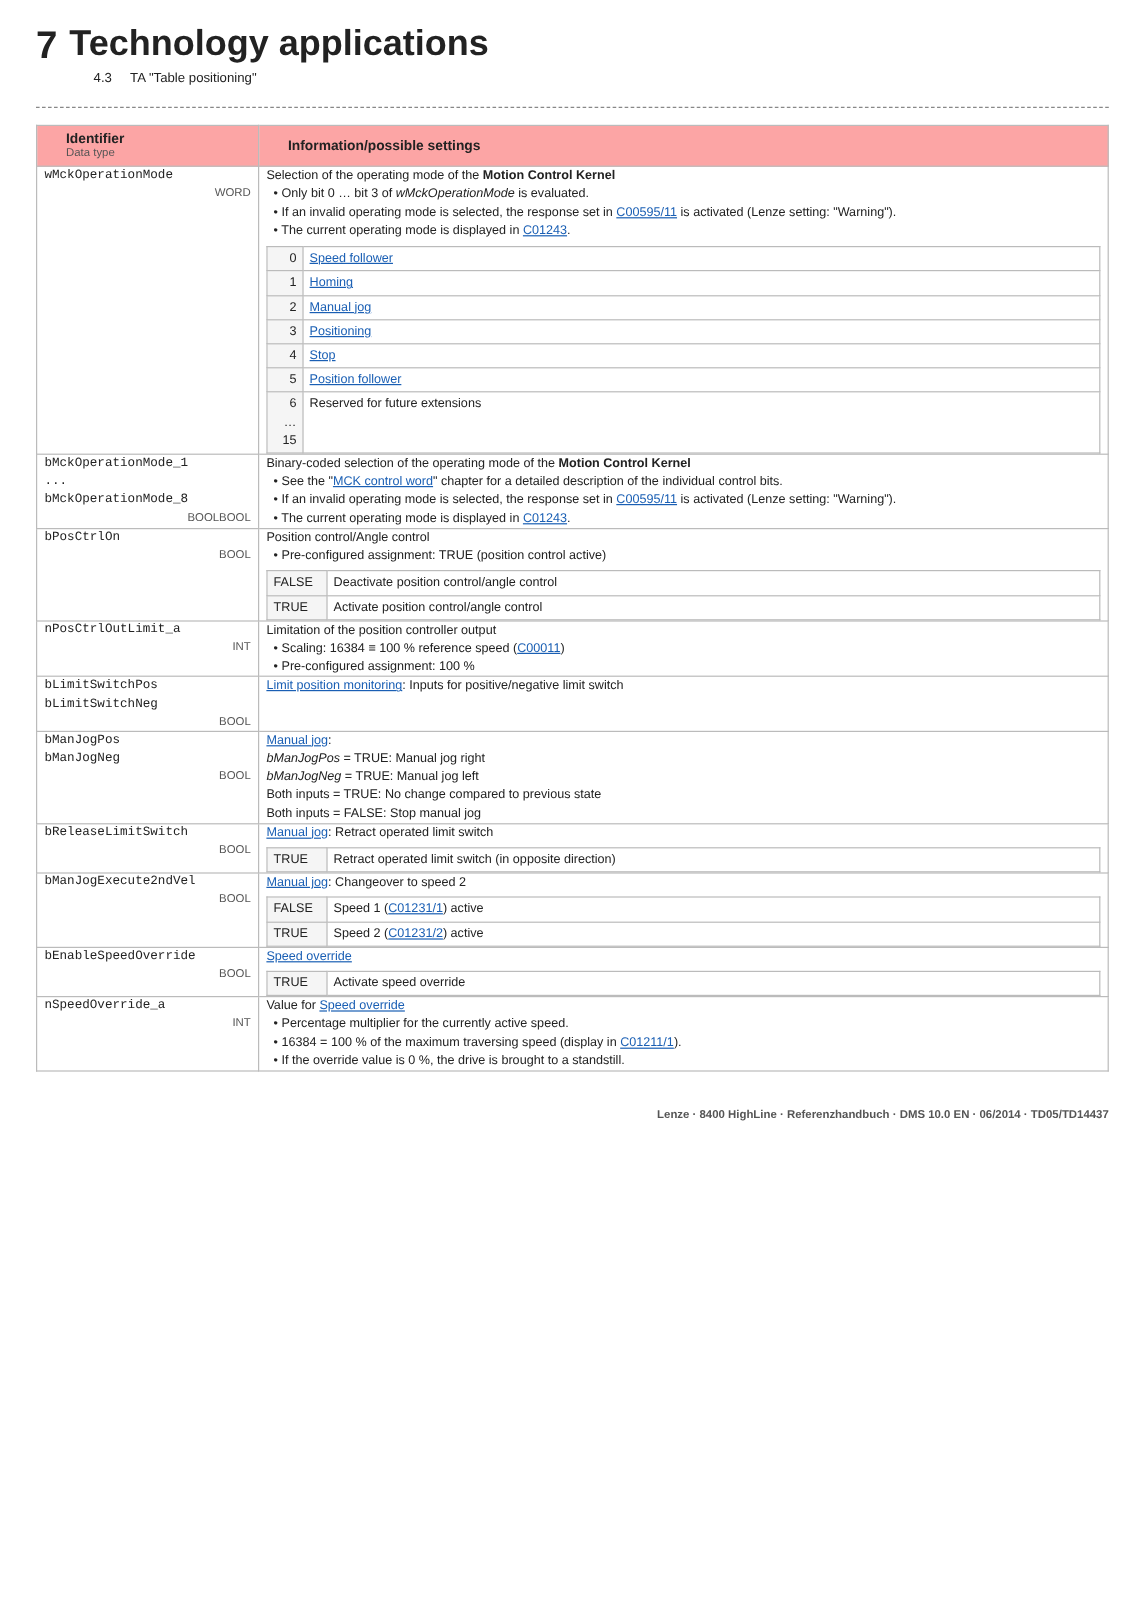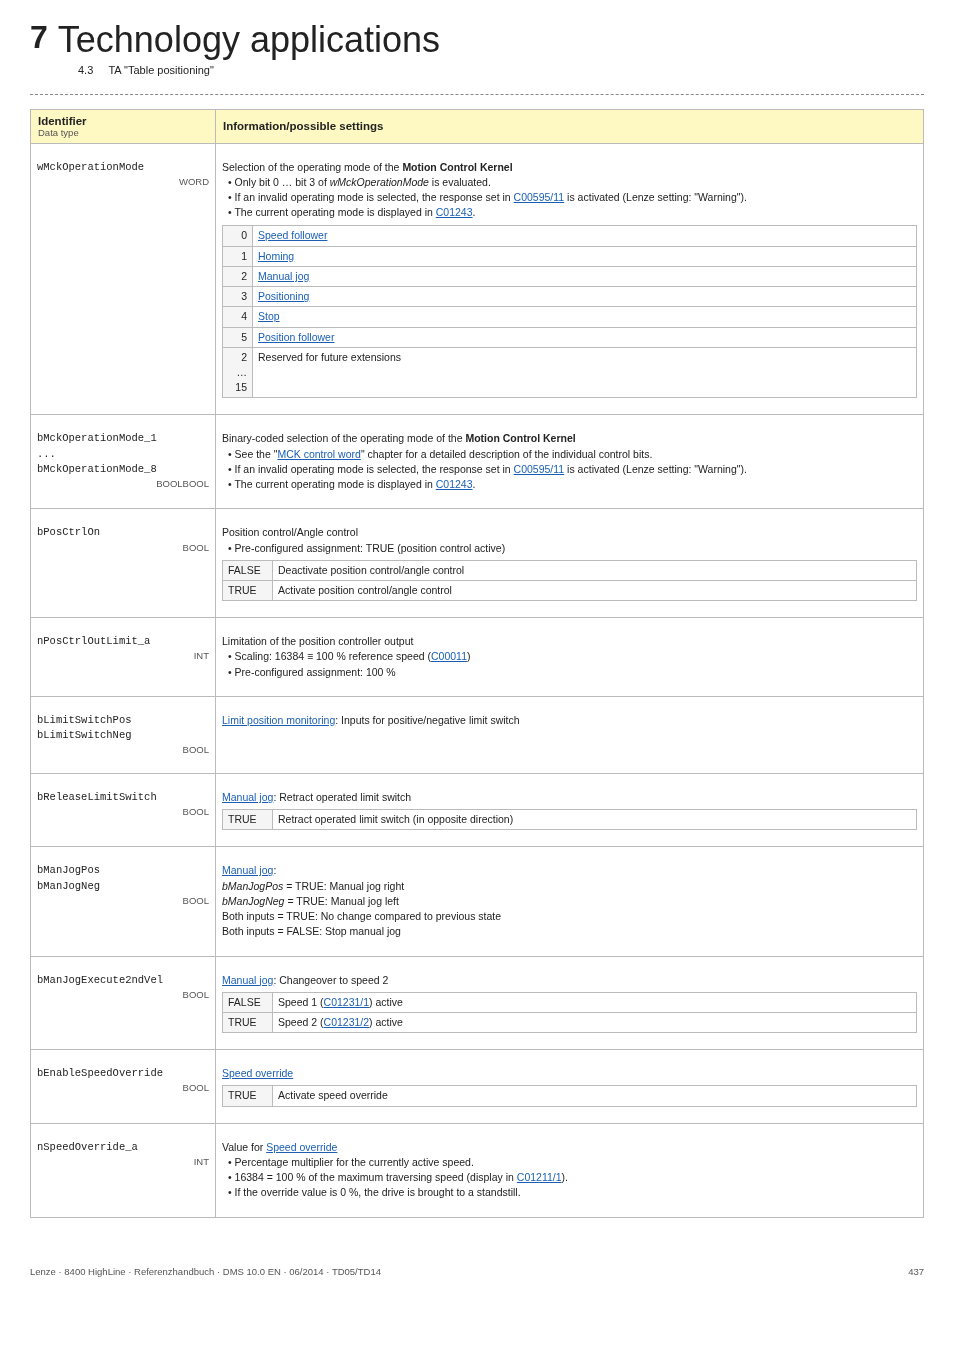--- a/index.html
+++ b/index.html
@@ -17,52 +17,52 @@
     }
     .chapter-number {
       font-size: 32px;
       font-weight: bold;
       display: inline-block;
       margin-right: 10px;
       vertical-align: top;
       line-height: 1.1;
     }
     .chapter-title {
-      font-size: 36px;
-      font-weight: normal;
+      font-size: 30px;
+      font-weight: bold;
       display: inline-block;
       vertical-align: top;
       line-height: 1.1;
     }
     .section-label {
       font-size: 11px;
       margin-top: 4px;
       margin-left: 48px;
     }
     .divider {
       border: none;
       border-top: 1px dashed #888;
       margin: 18px 0 14px 0;
     }
     .main-table {
       width: 100%;
       border-collapse: collapse;
       border: 1px solid #bbb;
     }
     .main-table th {
-      background: #fef9c3;
+      background: #fca5a5;
       font-weight: bold;
       font-size: 11.5px;
-      padding: 5px 7px;
+      padding: 5px 24px;
       border: 1px solid #bbb;
       text-align: left;
     }
     .main-table td {
       vertical-align: top;
-      padding: 16px 6px;
+      padding: 0 6px;
       border: 1px solid #bbb;
       font-size: 10.5px;
       line-height: 1.45;
     }
     .col-id {
       width: 185px;
       min-width: 140px;
     }
     .col-info {
       width: auto;
@@ -91,26 +91,27 @@
     .sub-table .val-col {
       width: 50px;
       background: #f5f5f5;
     }
     .link {
       color: #1a5fb4;
       text-decoration: underline;
       cursor: pointer;
     }
     .footer {
-      margin-top: 48px;
+      margin-top: 31px;
       font-size: 9.5px;
       color: #555;
       display: flex;
-      justify-content: space-between;
+      justify-content: flex-end;
       align-items: flex-end;
+      font-weight: bold;
     }
     .id-cell-content {
       display: flex;
       flex-direction: column;
     }
     .dtype-right {
       text-align: right;
       font-size: 9.5px;
       color: #555;
     }
@@ -175,21 +176,21 @@
           </tr>
           <tr>
             <td class="num-col">4</td>
             <td><a class="link">Stop</a></td>
           </tr>
           <tr>
             <td class="num-col">5</td>
             <td><a class="link">Position follower</a></td>
           </tr>
           <tr>
-            <td class="num-col">2 … 15</td>
+            <td class="num-col">6 … 15</td>
             <td>Reserved for future extensions</td>
           </tr>
         </tbody>
           </table>
       </td>
     </tr>
 
     <tr>
       <td class="col-id">
         <div class="id-cell-content">
@@ -247,40 +248,20 @@
 
     <tr>
       <td class="col-id">
         <div class="id-cell-content">
           <span class="id-main">bLimitSwitchPos<br>bLimitSwitchNeg</span>
           <span class="dtype-right">BOOL</span>
         </div>
       </td>
       <td class="col-info">
         <a class="link">Limit position monitoring</a>: Inputs for positive/negative limit switch
-      </td>
-    </tr>
-
-    <tr>
-      <td class="col-id">
-        <div class="id-cell-content">
-          <span class="id-main">bReleaseLimitSwitch</span>
-          <span class="dtype-right">BOOL</span>
-        </div>
-      </td>
-      <td class="col-info">
-        <a class="link">Manual jog</a>: Retract operated limit switch
-        <table class="sub-table" style="margin-top:4px;">
-          <tbody>
-              <tr>
-            <td class="val-col">TRUE</td>
-            <td>Retract operated limit switch (in opposite direction)</td>
-          </tr>
-        </tbody>
-          </table>
       </td>
     </tr>
 
     <tr>
       <td class="col-id">
         <div class="id-cell-content">
           <span class="id-main">bManJogPos<br>bManJogNeg</span>
           <span class="dtype-right">BOOL</span>
         </div>
       </td>
@@ -289,20 +270,40 @@
         <em>bManJogPos</em> = TRUE: Manual jog right<br>
         <em>bManJogNeg</em> = TRUE: Manual jog left<br>
         Both inputs = TRUE: No change compared to previous state<br>
         Both inputs = FALSE: Stop manual jog
       </td>
     </tr>
 
     <tr>
       <td class="col-id">
         <div class="id-cell-content">
+          <span class="id-main">bReleaseLimitSwitch</span>
+          <span class="dtype-right">BOOL</span>
+        </div>
+      </td>
+      <td class="col-info">
+        <a class="link">Manual jog</a>: Retract operated limit switch
+        <table class="sub-table" style="margin-top:4px;">
+          <tbody>
+              <tr>
+            <td class="val-col">TRUE</td>
+            <td>Retract operated limit switch (in opposite direction)</td>
+          </tr>
+        </tbody>
+          </table>
+      </td>
+    </tr>
+
+    <tr>
+      <td class="col-id">
+        <div class="id-cell-content">
           <span class="id-main">bManJogExecute2ndVel</span>
           <span class="dtype-right">BOOL</span>
         </div>
       </td>
       <td class="col-info">
         <a class="link">Manual jog</a>: Changeover to speed 2
         <table class="sub-table" style="margin-top:4px;">
           <tbody>
               <tr>
             <td class="val-col">FALSE</td>

